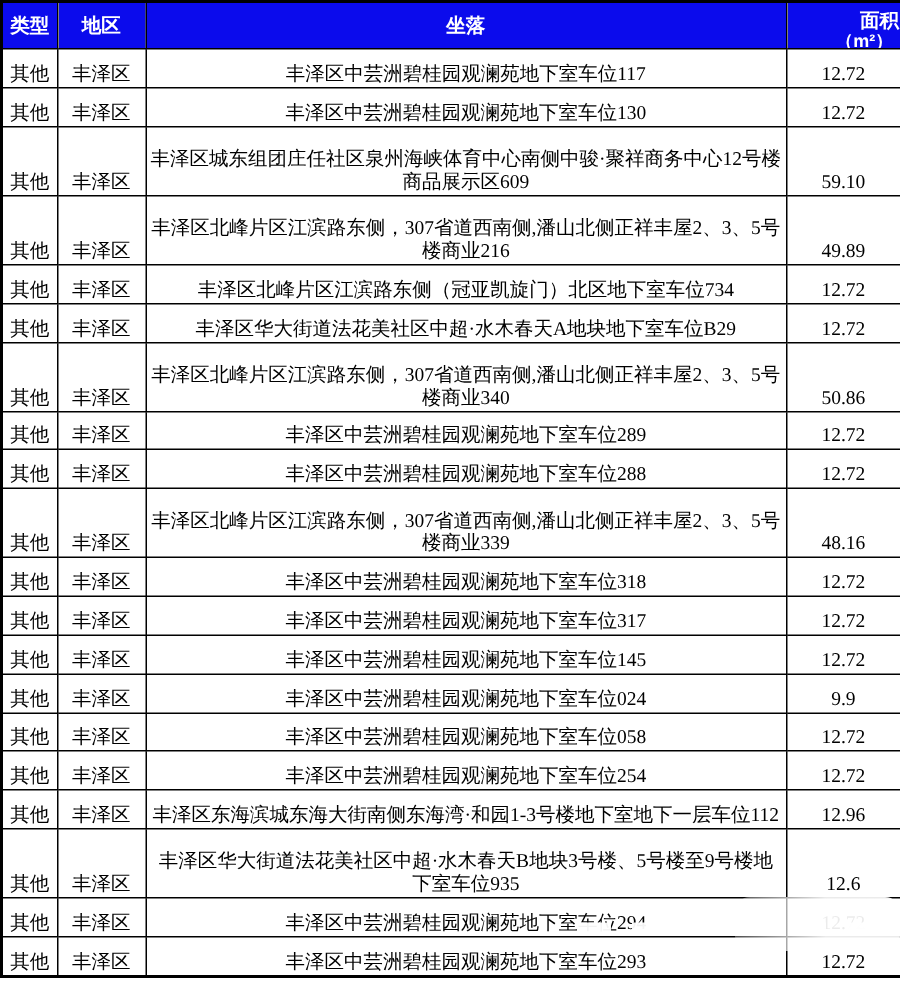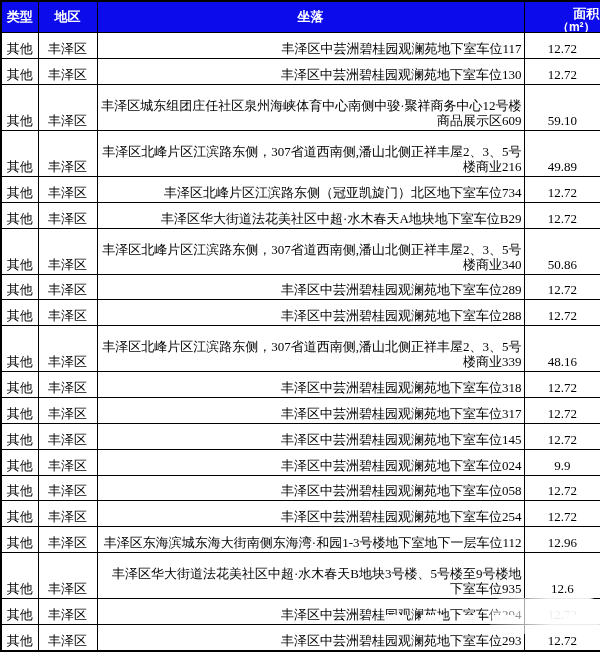--- a/index.html
+++ b/index.html
@@ -37,21 +37,21 @@
     font-family: "Liberation Serif", serif;
     font-size: 13px;
     line-height: 15px;
     color: #000000;
     vertical-align: bottom;
     padding: 1px 2px 2px 2px;
     overflow: hidden;
     word-break: break-all;
   }
   td.c-type, td.c-district, td.c-area { text-align: center; }
-  td.c-location { text-align: right; padding-left: 4px; padding-right: 4px; }
+  td.c-location { text-align: center; padding-left: 4px; padding-right: 4px; }
   
   .wm-dash {
     position: absolute;
     left: 385px;
     top: 615px;
     width: 215px;
     height: 8px;
     background: repeating-linear-gradient(90deg,
       rgba(255,255,255,0.95) 0px, rgba(255,255,255,0.95) 22px,
       rgba(255,255,255,0) 22px, rgba(255,255,255,0) 36px);

